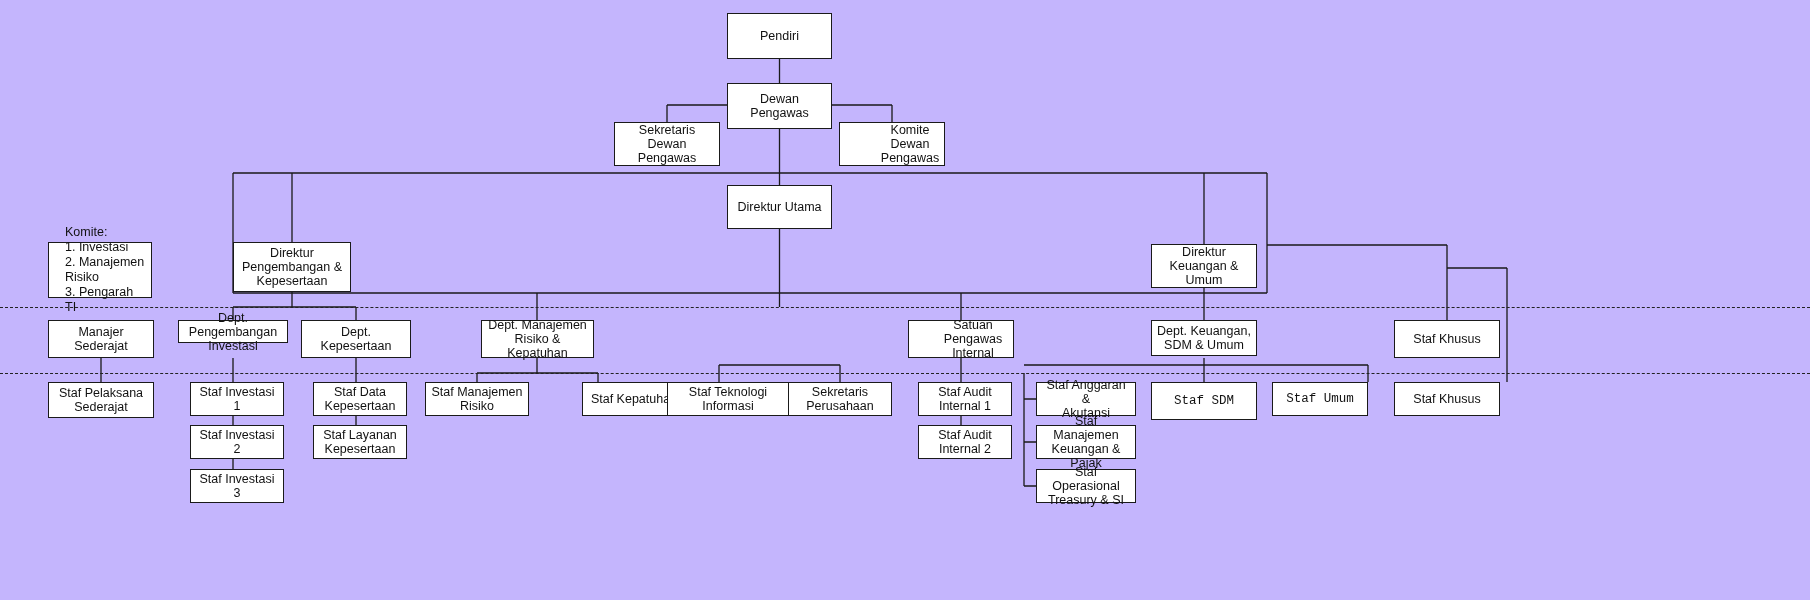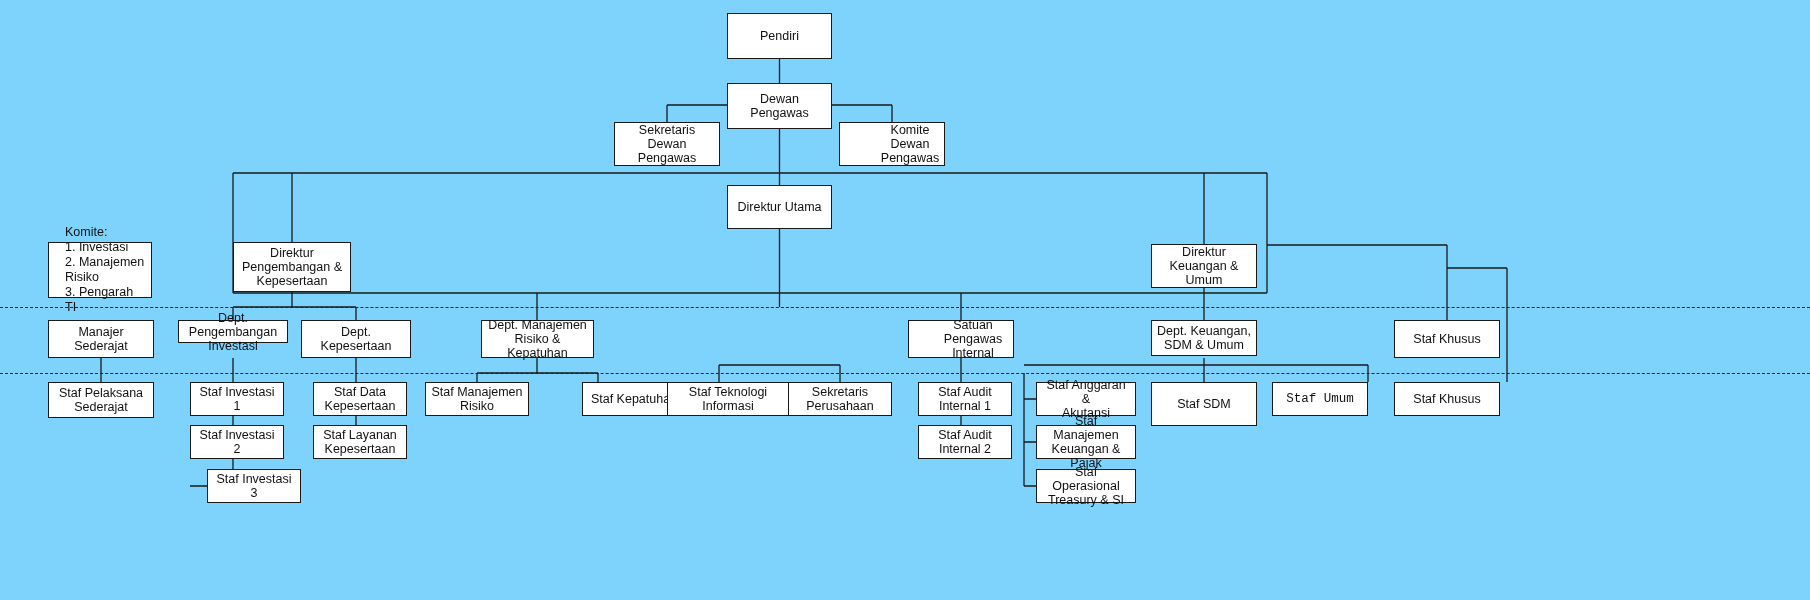--- a/index.html
+++ b/index.html
@@ -1,17 +1,17 @@
 <!DOCTYPE html>
 <html><head>
 <meta charset="utf-8">
 <style>
   html,body{margin:0;padding:0;background:#ffffff;}
   body{font-family:"Liberation Sans",sans-serif;}
-  #stage{position:relative;width:1810px;height:600px;background:#7dd3fc;overflow:hidden;}
+  #stage{position:relative;width:1810px;height:600px;background:#c4b5fd;overflow:hidden;}
   #wires{position:absolute;left:0;top:0;width:1810px;height:600px;}
   .node{position:absolute;box-sizing:border-box;border:1.3px solid #1a1a1a;background:#ffffff;
         display:flex;align-items:center;justify-content:center;text-align:center;
         font-size:12.5px;color:#111111;line-height:14px;padding:2px 4px;white-space:pre-line;}
   .node.left{justify-content:flex-start;text-align:left;padding-left:7px;line-height:15px;}
   .dashed{position:absolute;border-top:1.4px dashed #222;height:0;}
 </style>
 </head>
 <body>
 
@@ -71,38 +71,38 @@
 Risiko &amp; Kepatuhan</div>
       <div class="node" style="left: 908px; top: 320px; width: 106px; height: 38px; padding-left: 28px;">Satuan Pengawas
 Internal</div>
       <div class="node" style="left: 1151px; top: 320px; width: 106px; height: 36px;">Dept. Keuangan,
 SDM &amp; Umum</div>
       <div class="node" style="left: 1394px; top: 320px; width: 106px; height: 38px;">Staf Khusus</div>
       <div class="node" style="left: 48px; top: 382px; width: 106px; height: 36px;">Staf Pelaksana
 Sederajat</div>
       <div class="node" style="left: 190px; top: 382px; width: 94px; height: 34px;">Staf Investasi 1</div>
       <div class="node" style="left: 190px; top: 425px; width: 94px; height: 34px;">Staf Investasi 2</div>
-      <div class="node" style="left: 190px; top: 469px; width: 94px; height: 34px; margin-left: 17px;">Staf Investasi 3</div>
+      <div class="node" style="left: 190px; top: 469px; width: 94px; height: 34px;">Staf Investasi 3</div>
       <div class="node" style="left: 313px; top: 382px; width: 94px; height: 34px;">Staf Data
 Kepesertaan</div>
       <div class="node" style="left: 313px; top: 425px; width: 94px; height: 34px;">Staf Layanan
 Kepesertaan</div>
       <div class="node" style="left: 425px; top: 382px; width: 104px; height: 34px;">Staf Manajemen
 Risiko</div>
       <div class="node" style="left: 546px; top: 382px; width: 104px; height: 34px; margin-left: 36px;">Staf Kepatuhan</div>
       <div class="node" style="left: 667px; top: 382px; width: 122px; height: 34px;">Staf Teknologi
 Informasi</div>
       <div class="node" style="left: 788px; top: 382px; width: 104px; height: 34px;">Sekretaris
 Perusahaan</div>
       <div class="node" style="left: 918px; top: 382px; width: 94px; height: 34px;">Staf Audit Internal 1</div>
       <div class="node" style="left: 918px; top: 425px; width: 94px; height: 34px;">Staf Audit Internal 2</div>
       <div class="node" style="left: 1036px; top: 382px; width: 100px; height: 34px;">Staf Anggaran &amp;
 Akutansi</div>
       <div class="node" style="left: 1036px; top: 425px; width: 100px; height: 34px;">Staf Manajemen
 Keuangan &amp; Pajak</div>
       <div class="node" style="left: 1036px; top: 469px; width: 100px; height: 34px;">Staf Operasional
 Treasury &amp; SI</div>
-      <div class="node" style="left: 1151px; top: 382px; width: 106px; height: 44px;">Staf SDM</div>
+      <div class="node" style="left: 1151px; top: 382px; width: 106px; height: 38px; font-family: Liberation Mono, monospace;">Staf SDM</div>
       <div class="node" style="left: 1272px; top: 382px; width: 96px; height: 34px; font-family: Liberation Mono, monospace;">Staf Umum</div>
       <div class="node" style="left: 1394px; top: 382px; width: 106px; height: 34px;">Staf Khusus</div>
     </div>
 
 </div>
 
 </body></html>

